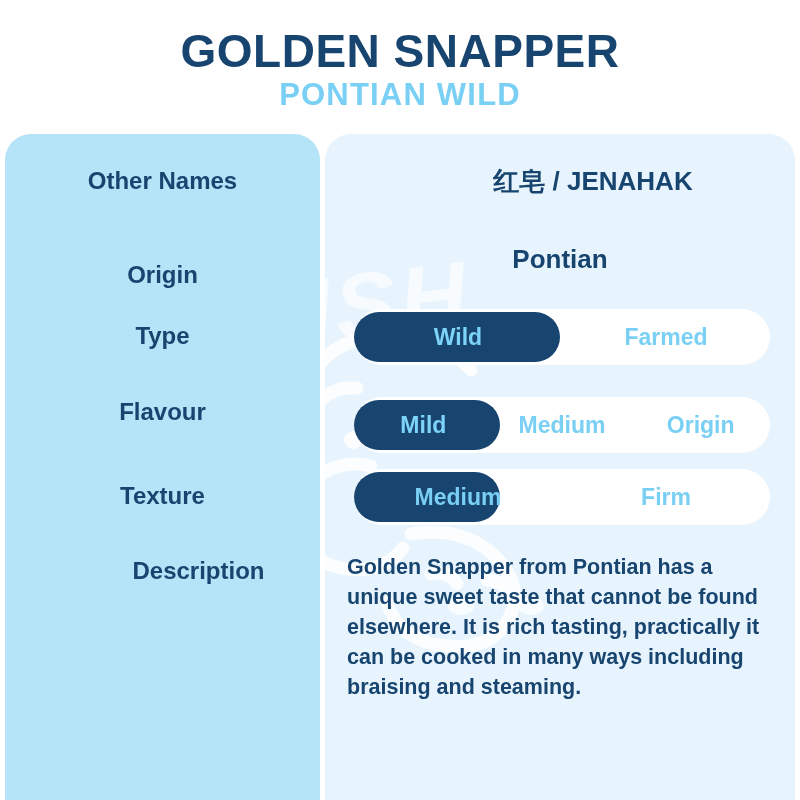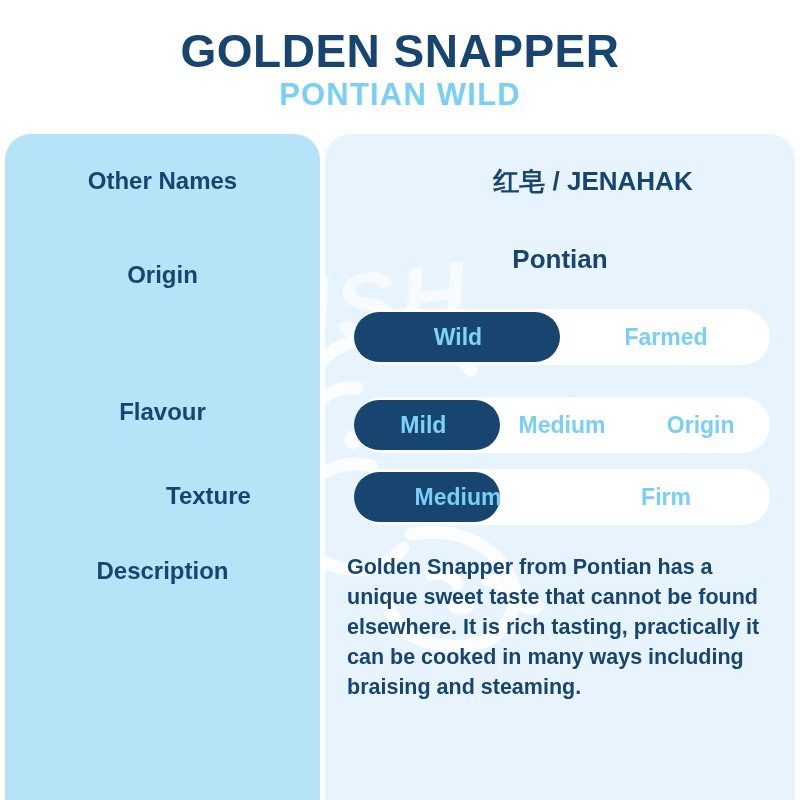--- a/index.html
+++ b/index.html
@@ -204,37 +204,38 @@
       </g>
     </svg>
   </div>
 
   <div class="row-label" style="top:166px;">Other Names</div>
   <div class="row-value value-othernames" style="top:164px;">红皂 / JENAHAK</div>
 
   <div class="row-label" style="top:260px;">Origin</div>
   <div class="row-value value-origin" style="top:242px;">Pontian</div>
 
+  <div class="row-label" style="top:321px;">Type</div>
   <div class="seg-track" style="left:354px; top:309px; width:416px;">
     <div class="seg-knob" style="left:0px; width:206px;"></div>
     <div class="seg-opt active">Wild</div>
     <div class="seg-opt">Farmed</div>
   </div>
 
   <div class="row-label" style="top:397px;">Flavour</div>
   <div class="seg-track" style="left:354px; top:397px; width:416px;align-items:center;">
     <div class="seg-knob" style="left:0px; width:146px;"></div>
     <div class="seg-opt active">Mild</div>
     <div class="seg-opt">Medium</div>
     <div class="seg-opt">Origin</div>
   </div>
 
-  <div class="row-label" style="top:481px;padding-left:46px;">Texture</div>
+  <div class="row-label" style="top:481px;">Texture</div>
   <div class="seg-track" style="left:354px; top:469px; width:416px;">
     <div class="seg-knob" style="left:0px; width:146px;"></div>
     <div class="seg-opt">Medium</div>
     <div class="seg-opt">Firm</div>
   </div>
 
-  <div class="row-label" style="top:556px;">Description</div>
+  <div class="row-label" style="top:556px;padding-left:36px;">Description</div>
   <div class="desc-text">Golden Snapper from Pontian has a unique sweet taste that cannot be found elsewhere. It is rich tasting, practically it can be cooked in many ways including braising and steaming.</div>
 
 </div>
 
 </body></html>

